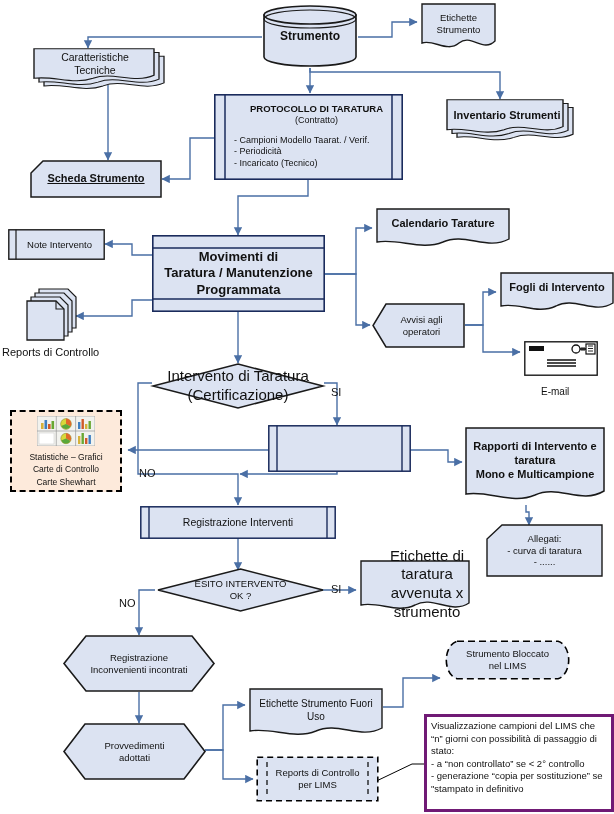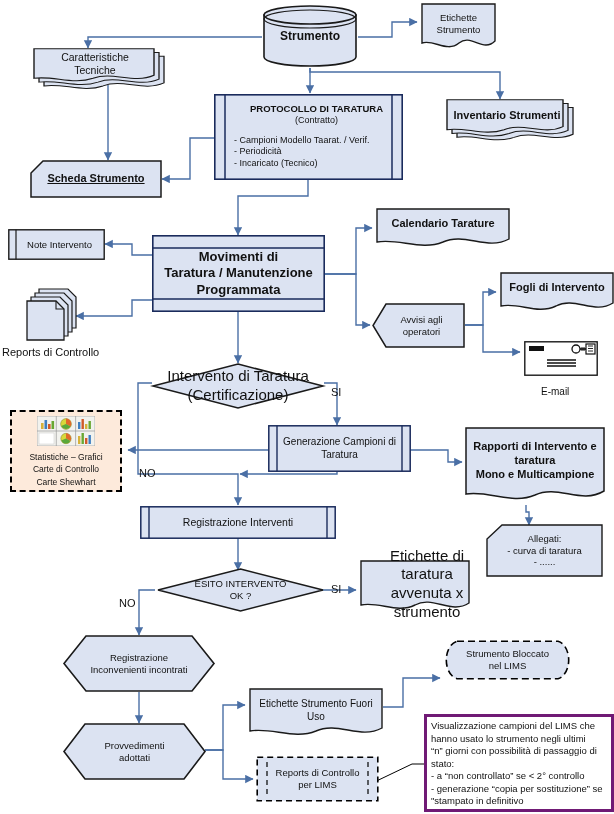--- a/index.html
+++ b/index.html
@@ -289,24 +289,20 @@
       <div>Carte Shewhart</div>
     </div>
   </div>
 
   <div class="node" style="left:268px;top:425px;width:143px;height:47px;">
     <svg class="shape" viewBox="0 0 143 47" preserveAspectRatio="none">
       <rect x="0.8" y="0.8" width="141.4" height="45.4" fill="#dce3f2" stroke="#1a2b5c" stroke-width="1.5"></rect>
       <line x1="9" y1="0.8" x2="9" y2="46.2" stroke="#1a2b5c" stroke-width="1.4"></line>
       <line x1="134" y1="0.8" x2="134" y2="46.2" stroke="#1a2b5c" stroke-width="1.4"></line>
     </svg>
-    <span class="txt" style="font-size:10px;">
-      <span>Generazione Campioni di</span><br>
-      <span>Taratura</span>
-    </span>
   </div>
 
   <div class="node" style="left:465px;top:427px;width:140px;height:78px;">
     <svg class="shape" viewBox="0 0 140 78" preserveAspectRatio="none">
       <path d="M1,1 L139,1 L139,64 C116,78 93,57 70,68 C47,78 24,63 1,67 Z" fill="#dce3f2" stroke="#1a1a1a" stroke-width="1.5"></path>
     </svg>
     <span class="txt b" style="font-size:11px;margin-top:-10px;">
       <span>Rapporti di Intervento e</span><br>
       <span>taratura</span><br>
       <span>Mono e Multicampione</span>
@@ -403,21 +399,20 @@
       <path d="M13,1.3 L114,1.3 A13,19 0 0 1 114,38.7 L13,38.7 A13,19 0 0 1 13,1.3 Z" fill="#dce3f2" stroke="#000" stroke-width="1.6" stroke-dasharray="7,4"></path>
     </svg>
     <span class="txt" style="font-size:9.5px;">
       <span>Strumento Bloccato</span><br>
       <span>nel LIMS</span>
     </span>
   </div>
 
   <div class="txtbox" style="left:424px;top:714px;width:190px;height:98px;">
     <div>Visualizzazione campioni del LIMS che</div>
-    <div>hanno usato lo strumento negli ultimi</div>
     <div>“n” giorni con possibilità di passaggio di</div>
     <div>stato:</div>
     <div>- a “non controllato” se &lt; 2° controllo</div>
     <div>- generazione “copia per sostituzione” se</div>
     <div>"stampato in definitivo</div>
   </div>
 
 </div>
 
 </body></html>

